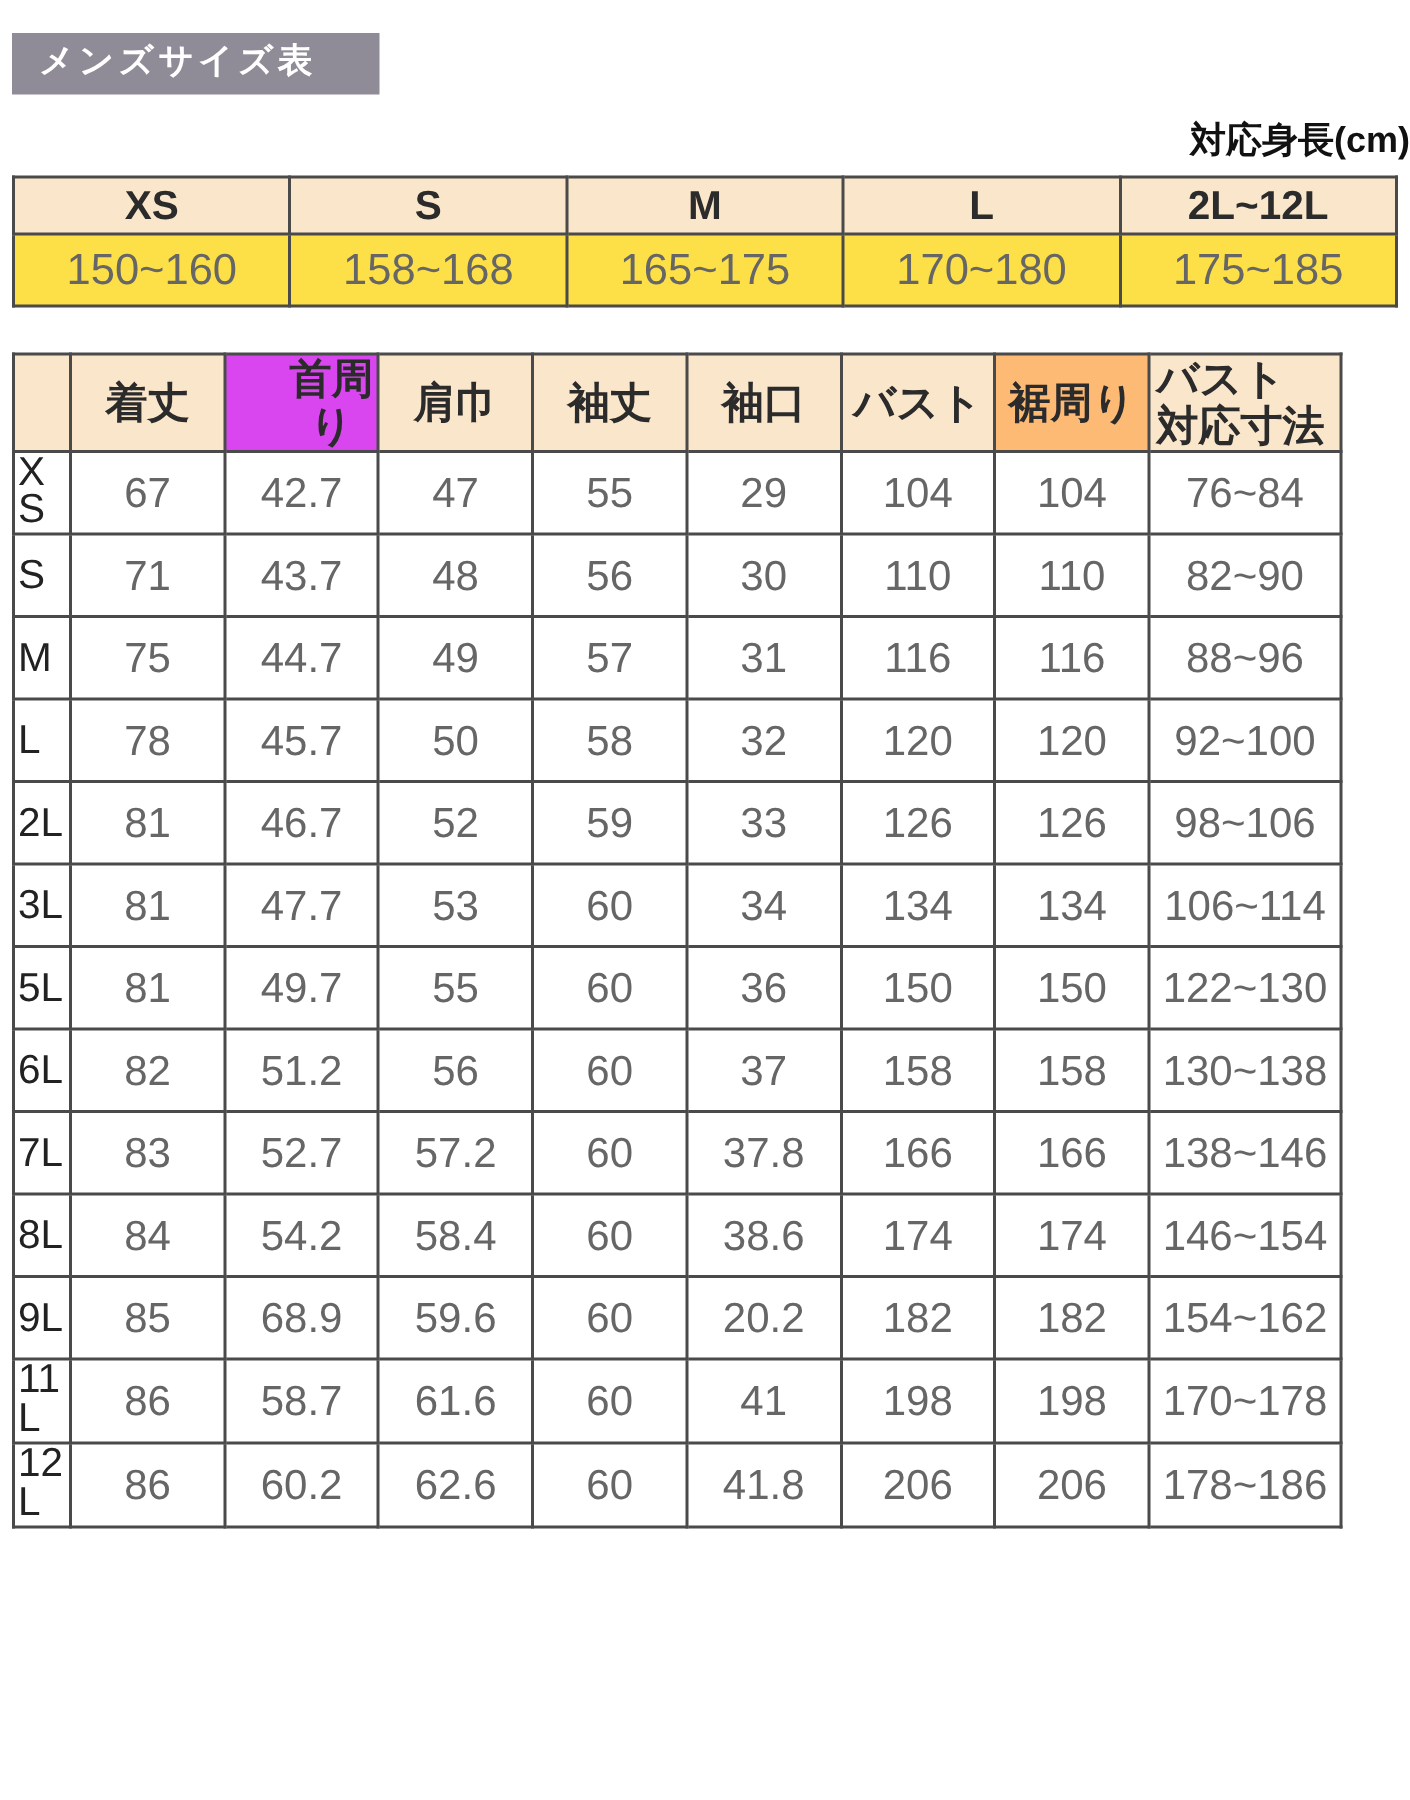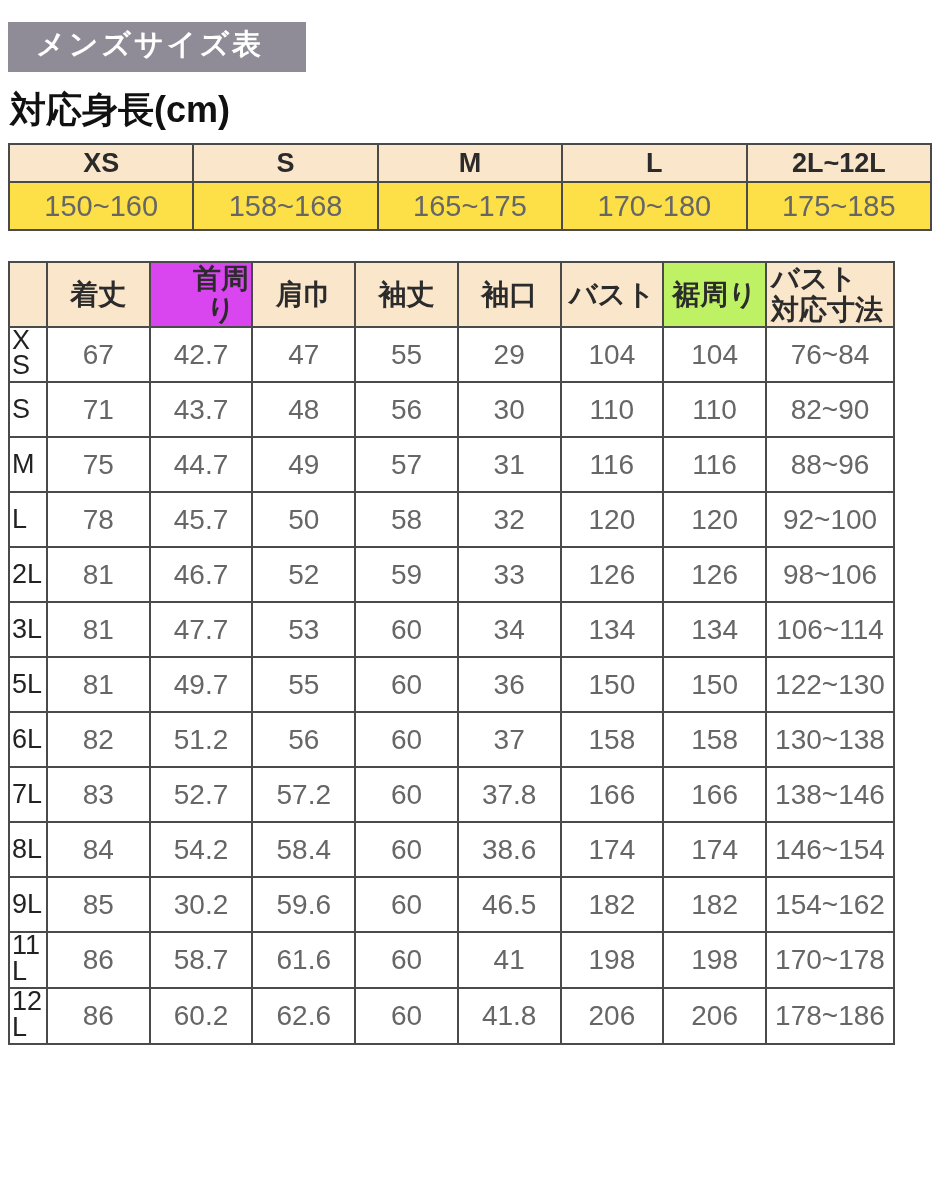--- a/index.html
+++ b/index.html
@@ -5,31 +5,32 @@
   * { box-sizing: border-box; }
   html, body { margin: 0; padding: 0; background: #fff; }
   body { font-family: "Liberation Sans", "DejaVu Sans", sans-serif; }
   .page { position: relative; width: 940px; height: 1200px; background: #fff; overflow: hidden; }
 
   .title-bar {
     display: inline-block;
     background: #8f8c97;
     color: #ffffff;
     font-weight: bold;
-    font-size: 29px;
+    font-size: 23px;
     letter-spacing: 3px;
-    padding: 3px 42px 7px 28px;
+    padding: 3px 42px 7px 18px;
     margin: 22px 0 0 8px;
   }
 
   .subtitle {
-    font-size: 36px;
+    font-size: 24px;
     font-weight: bold;
     color: #111111;
     margin: 14px 0 8px 10px;
+    text-align: right;
   }
 
   table { border-collapse: collapse; margin-left: 8px; table-layout: fixed; }
 
   .height-table { width: 924px; }
   .height-table th {
     background: #fae6ca;
     border: 2px solid #4a4a4a;
     font-size: 27px;
     font-weight: bold;
@@ -119,21 +120,21 @@
   <table class="size-table">
     <thead>
       <tr>
         <th class="corner" style="background: rgb(250, 230, 202);"></th>
       <th style="background: rgb(250, 230, 202);">着丈</th>
           <th style="background: #d946ef; padding-left: 40px;">首周り</th>
           <th style="background: rgb(250, 230, 202);">肩巾</th>
           <th style="background: rgb(250, 230, 202);">袖丈</th>
           <th style="background: rgb(250, 230, 202);">袖口</th>
           <th style="background: rgb(250, 230, 202);">バスト</th>
-          <th style="background: #bef264;">裾周り</th>
+          <th style="background: #fdba74;">裾周り</th>
           <th class="last-col" style="background: rgb(250, 230, 202);">バスト
 対応寸法</th>
         </tr>
     </thead>
     <tbody>
         <tr>
           <th class="size-cell"><span class="size-label-text">XS</span></th>
           <td>67</td>
           <td>42.7</td>
           <td>47</td>
@@ -238,24 +239,24 @@
           <td>58.4</td>
           <td>60</td>
           <td>38.6</td>
           <td>174</td>
           <td>174</td>
           <td class="last-col">146~154</td>
         </tr>
         <tr>
           <th class="size-cell"><span class="size-label-text">9L</span></th>
           <td>85</td>
-          <td>30.2</td>
+          <td>68.9</td>
           <td>59.6</td>
           <td>60</td>
-          <td>46.5</td>
+          <td>20.2</td>
           <td>182</td>
           <td>182</td>
           <td class="last-col">154~162</td>
         </tr>
         <tr>
           <th class="size-cell"><span class="size-label-text">11L</span></th>
           <td>86</td>
           <td>58.7</td>
           <td>61.6</td>
           <td>60</td>

